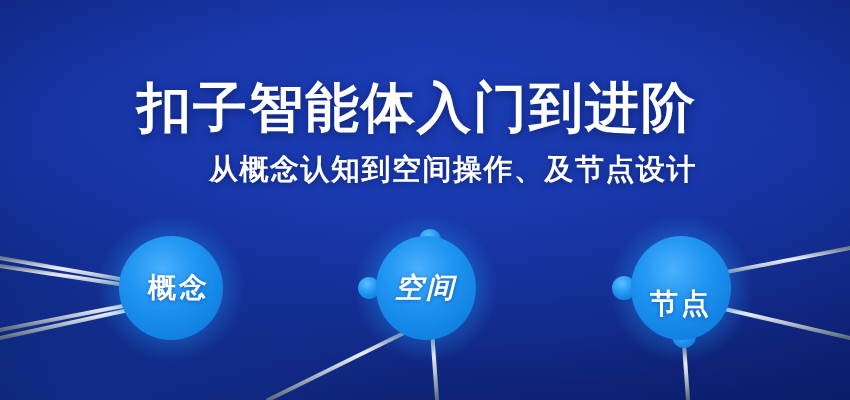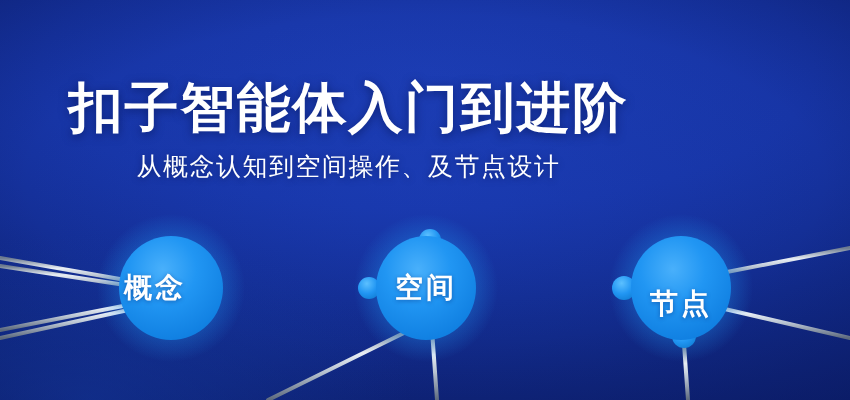--- a/index.html
+++ b/index.html
@@ -47,36 +47,36 @@
     width: 850px;
     height: 400px;
   }
 
   
   #headline-block {
     position: absolute;
     top: 78px;
     left: 0;
     width: 697px;
-    text-align: center;
+    text-align: right;
     pointer-events: none;
   }
   #title {
     font-size: 54px;
     line-height: 1.08;
     font-weight: 800;
     color: #ffffff;
     letter-spacing: 2px;
     text-shadow: 0 2px 10px rgba(3,14,70,0.55);
     white-space: nowrap;
   }
   #subtitle {
     margin-top: 14px;
-    font-size: 25px;
-    font-weight: 400;
+    font-size: 29px;
+    font-weight: 700;
     color: #ffffff;
     letter-spacing: 1.5px;
     text-shadow: 0 1px 6px rgba(3,14,70,0.5);
     white-space: nowrap;
   }
 
   
   .node-label {
     position: absolute;
     color: #ffffff;
@@ -164,19 +164,19 @@
         <ellipse cx="681" cy="288" rx="50" ry="52" fill="url(#gradNode)"></ellipse>
       </g>
   </svg>
 
   <div id="headline-block">
     <div id="title">扣子智能体入门到进阶</div>
     <div id="subtitle">从概念认知到空间操作、及节点设计</div>
   </div>
 
   <div id="labels-layer">
-      <div class="node-label" style="left: 155px; top: 288px;">概念</div>
-      <div class="node-label" style="left: 426px; top: 288px;">空间</div>
+      <div class="node-label" style="left: 179px; top: 288px;">概念</div>
+      <div class="node-label" style="left: 426px; top: 288px; font-style: italic;">空间</div>
       <div class="node-label" style="left: 681px; top: 304px;">节点</div>
     </div>
 
   <div id="watermark"></div>
 </div>
 
 </body></html>

